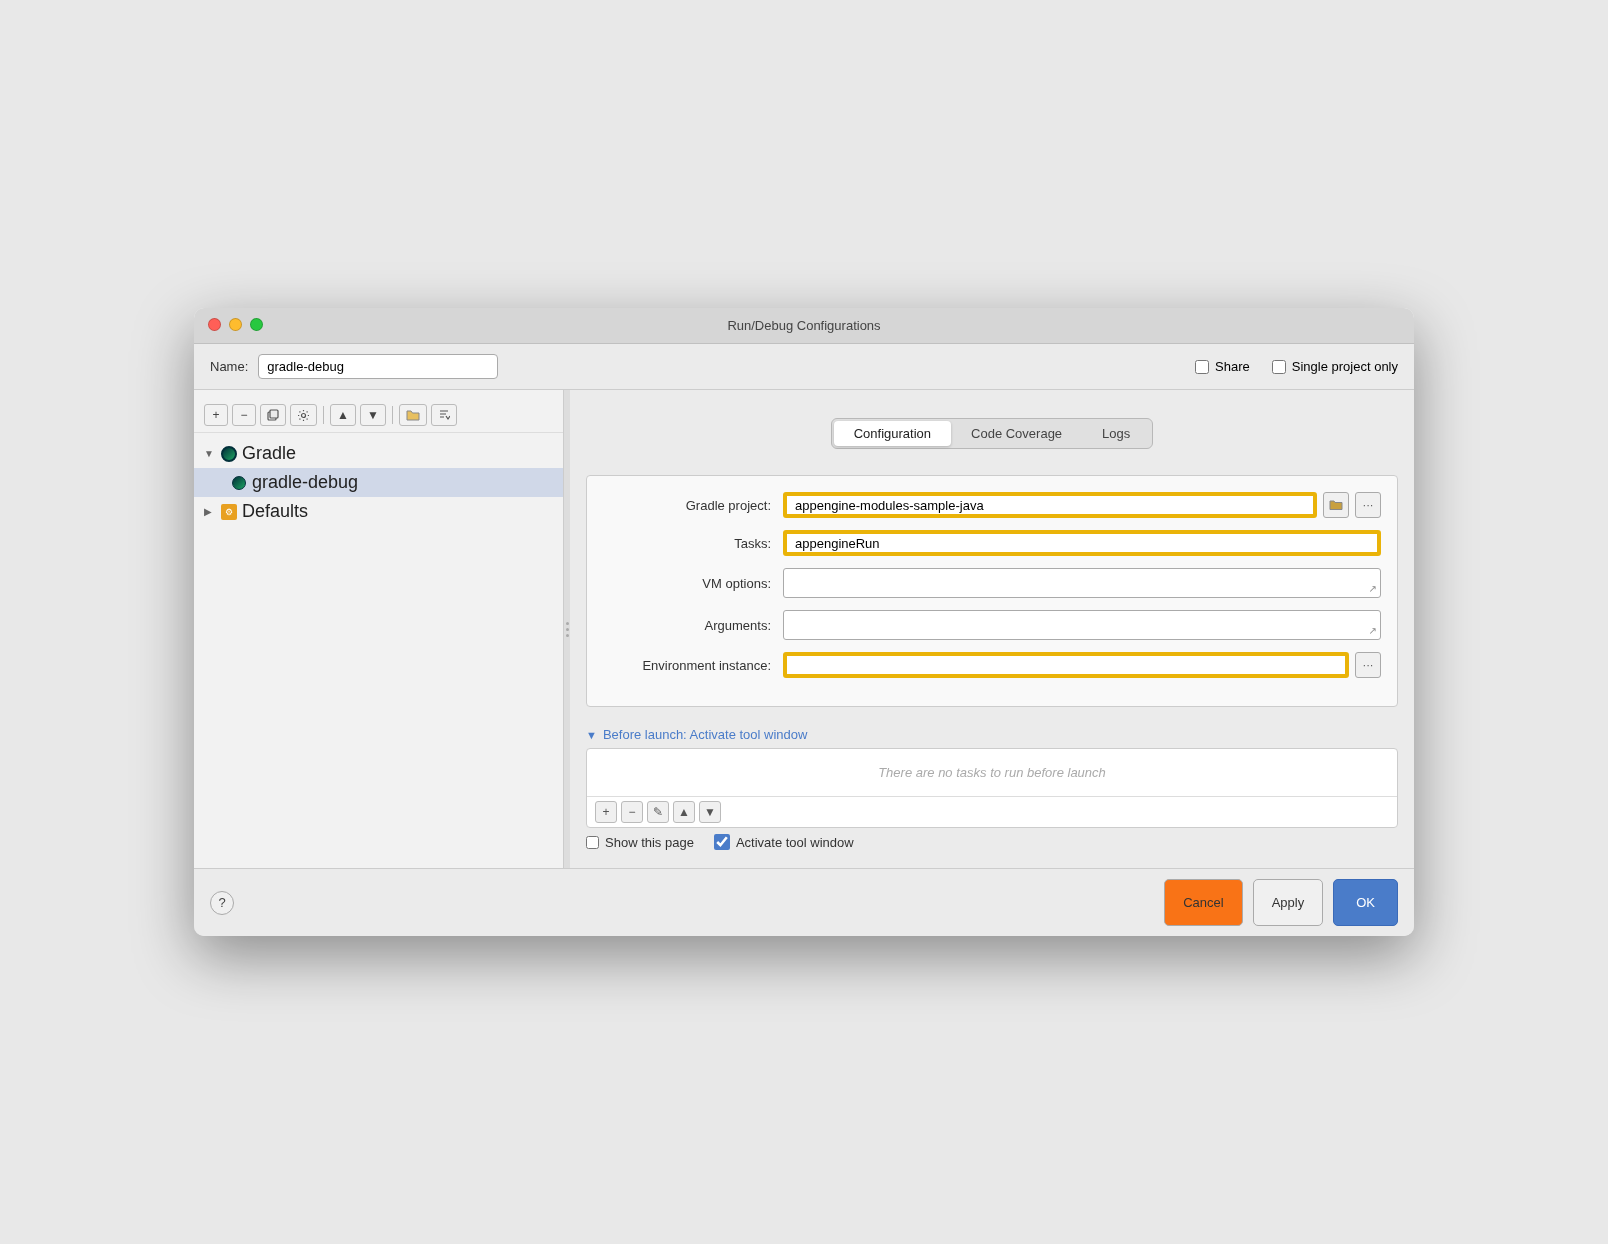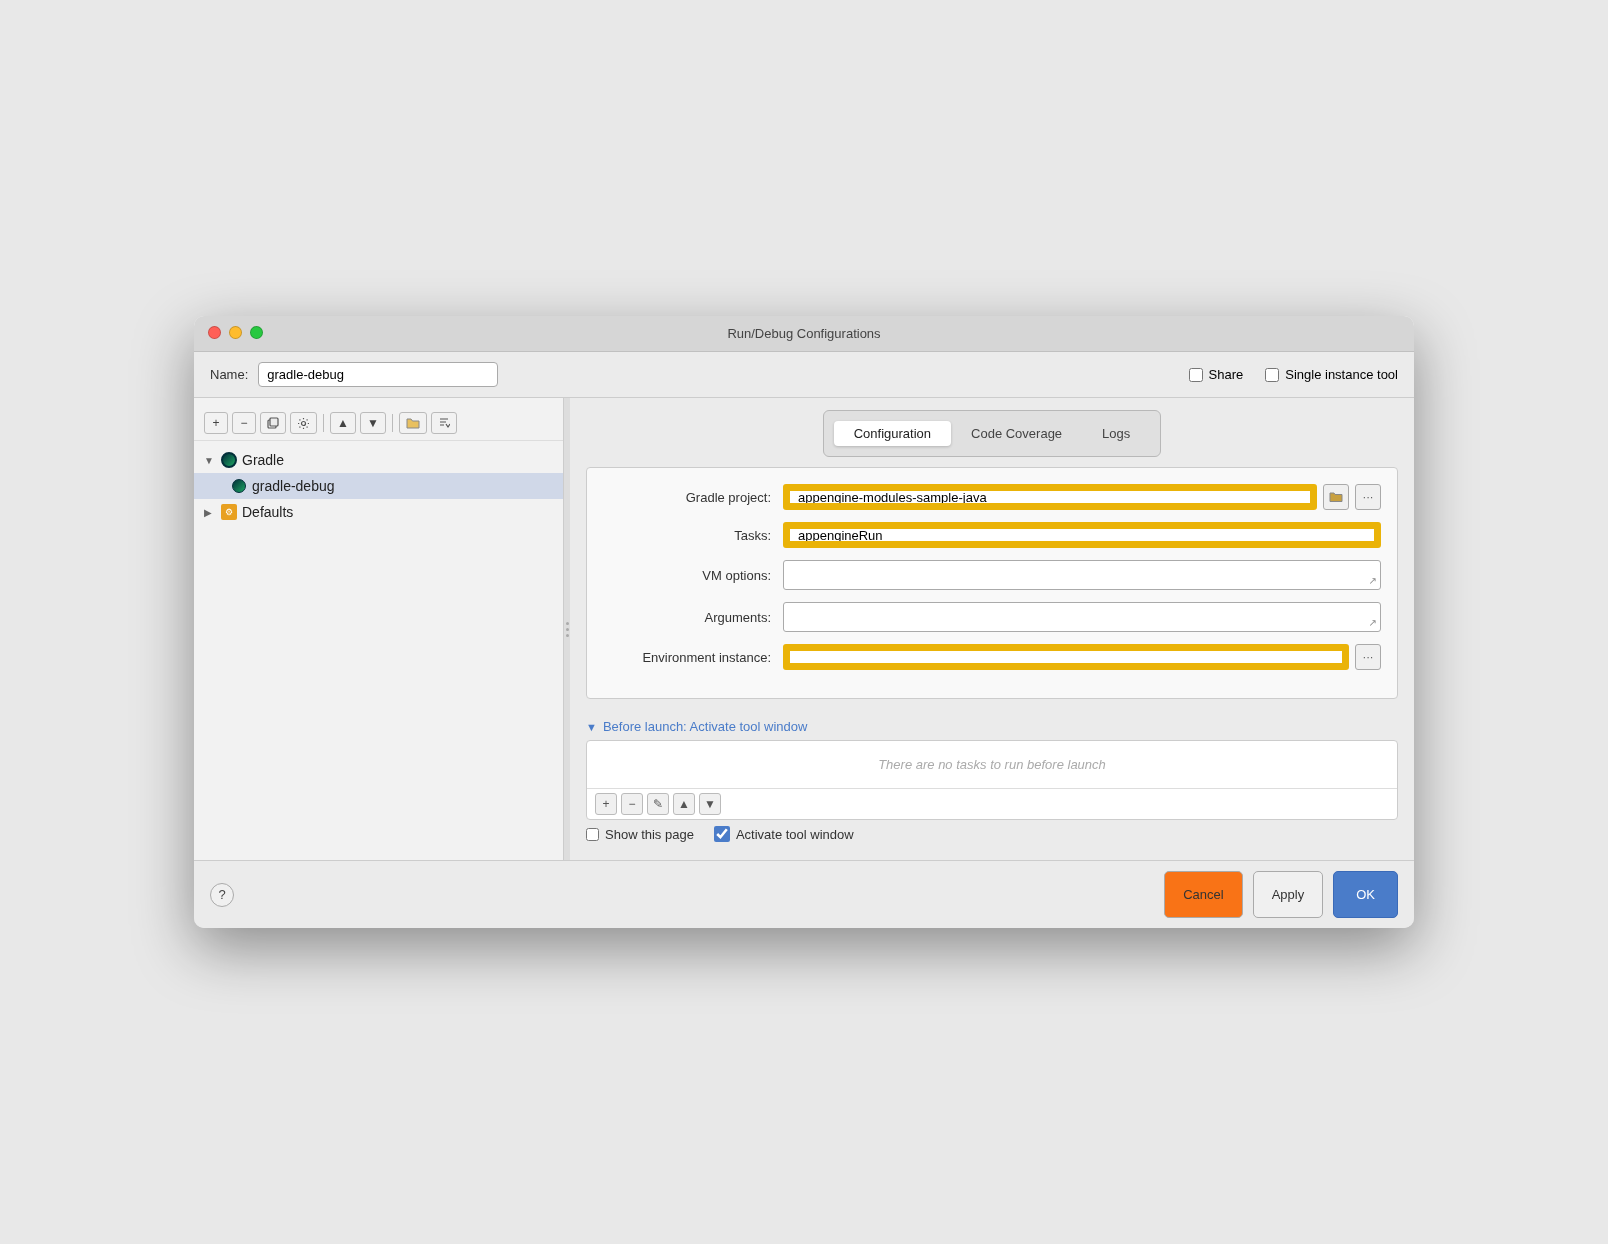--- a/index.html
+++ b/index.html
@@ -128,21 +128,21 @@
       height: 16px;
       background: #e8a020;
       border-radius: 2px;
       display: flex;
       align-items: center;
       justify-content: center;
       font-size: 9px;
       color: white;
     }
     .tree-label {
-      font-size: 14px;
+      font-size: 18px;
       color: #222;
     }
     .child-item {
       padding-left: 36px;
     }
     .main-content {
       flex: 1;
       padding: 12px 16px;
       display: flex;
       flex-direction: column;
@@ -172,23 +172,23 @@
       width: 14px;
       height: 14px;
     }
     .tabs-row {
       display: flex;
       justify-content: space-between;
       gap: 0;
       background: #e0e0e0;
       border: 1px solid #b8b8b8;
       border-radius: 6px;
-      padding: 10px;
+      padding: 2px;
       width: fit-content;
-      margin: 0 auto;
+      margin: 16px auto;
     }
     .tab {
       padding: 5px 20px;
       border-radius: 4px;
       cursor: pointer;
       font-size: 13px;
       color: #444;
       border: none;
       background: none;
     }
@@ -220,21 +220,21 @@
     }
     .form-input-wrap {
       flex: 1;
       display: flex;
       align-items: center;
       gap: 6px;
     }
     .form-input {
       flex: 1;
       padding: 4px 8px;
-      border: 7px solid #eab308;
+      border: 4px solid #eab308;
       border-radius: 3px;
       font-size: 13px;
       background: white;
       outline: none;
       height: 26px;
     }
     .icon-btn {
       width: 26px;
       height: 26px;
       border: 1px solid #aaa;
@@ -419,21 +419,21 @@
     <span class="title-text">Run/Debug Configurations</span>
   </div>
 
   <div style="display:flex; align-items:center; padding: 10px 16px; gap:10px; background:#ebebeb; border-bottom:1px solid #ccc;">
     <span class="name-label">Name:</span>
     <input class="name-input" type="text" value="gradle-debug" style="">
     <div class="share-row">
       <input type="checkbox" class="share-checkbox" style="">
       <span>Share</span>
       <input type="checkbox" class="share-checkbox" style="margin-left: 16px;">
-      <span>Single instance tool</span>
+      <span>Single project only</span>
     </div>
   </div>
 
   <div class="dialog-body">
 
     <div class="sidebar">
       <div class="sidebar-toolbar">
         <button>+</button>
         <button>−</button>
         <button>

